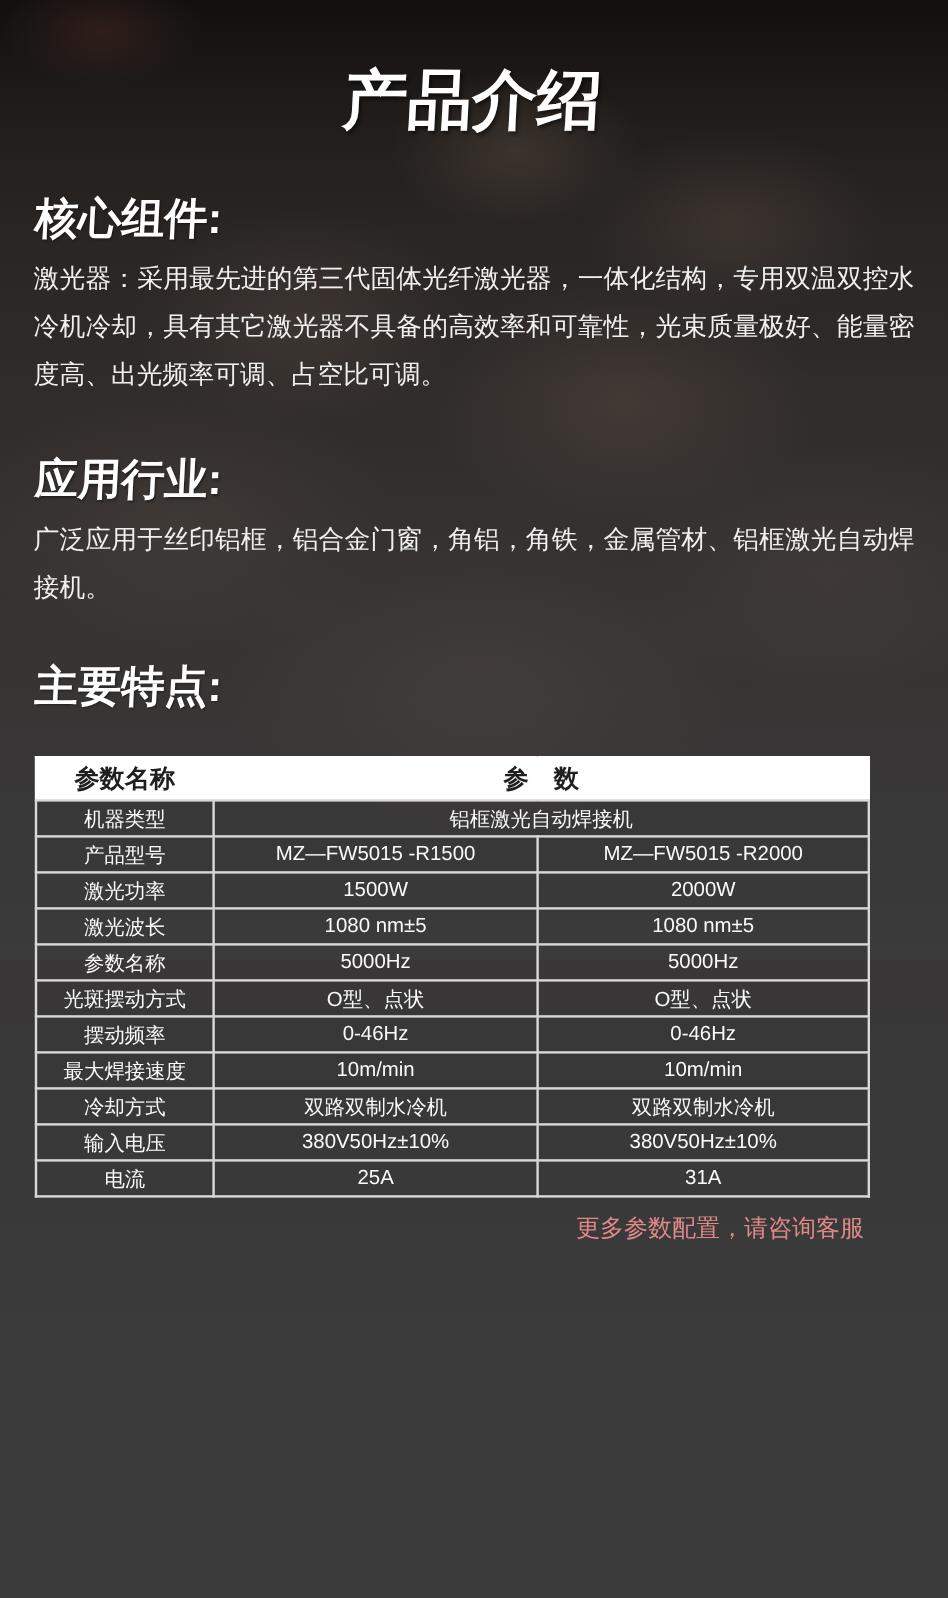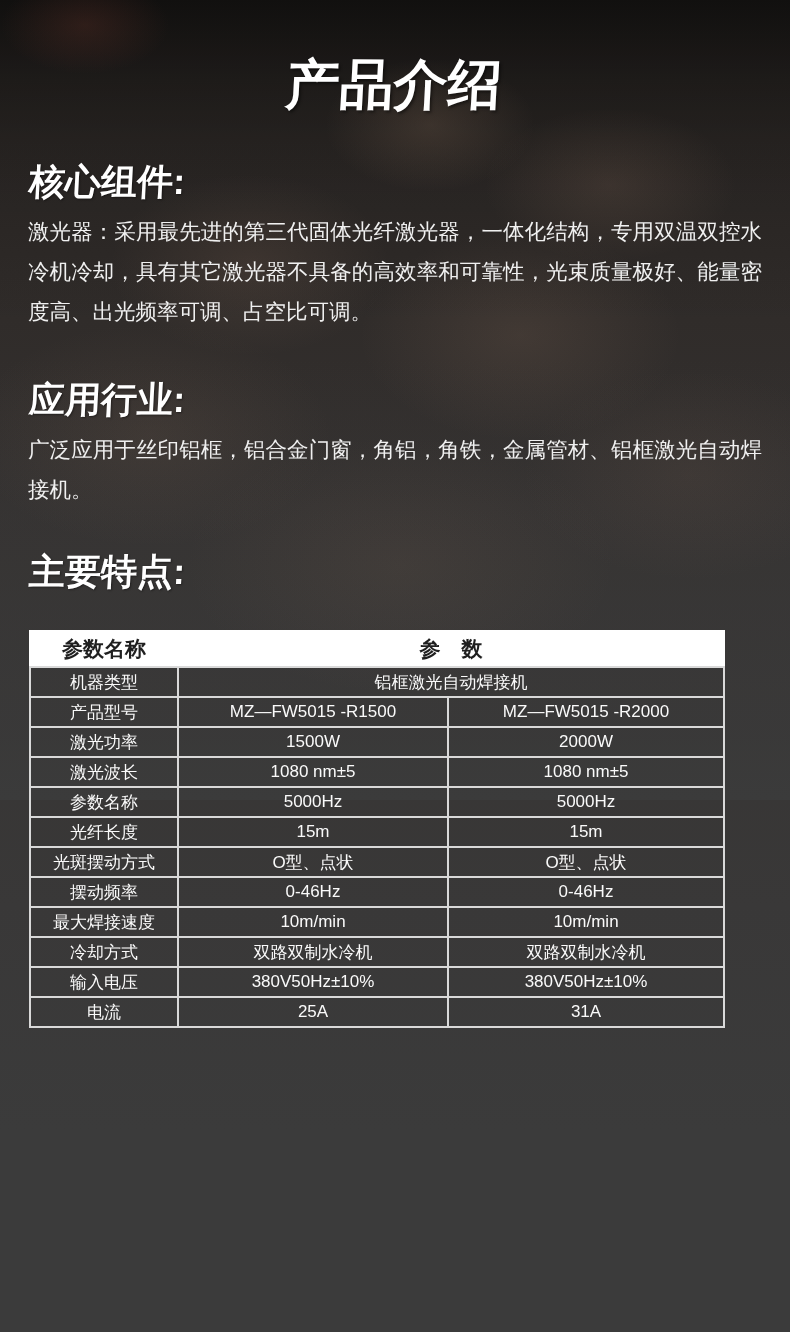--- a/index.html
+++ b/index.html
@@ -155,25 +155,20 @@
             <td>激光波长</td>
             <td>1080 nm±5</td>
             <td>1080 nm±5</td>
           </tr>
           <tr>
             <td>参数名称</td>
             <td>5000Hz</td>
             <td>5000Hz</td>
           </tr>
           <tr>
-            <td>光纤长度</td>
-            <td>15m</td>
-            <td>15m</td>
-          </tr>
-          <tr>
             <td>光斑摆动方式</td>
             <td>O型、点状</td>
             <td>O型、点状</td>
           </tr>
           <tr>
             <td>摆动频率</td>
             <td>0-46Hz</td>
             <td>0-46Hz</td>
           </tr>
           <tr>
@@ -192,15 +187,16 @@
             <td>380V50Hz±10%</td>
           </tr>
           <tr>
             <td>电流</td>
             <td>25A</td>
             <td>31A</td>
           </tr>
         </tbody>
     </table>
 
+    <div class="footer-note">更多参数配置，请咨询客服</div>
 
   </div>
 </div>
 
 </body></html>

